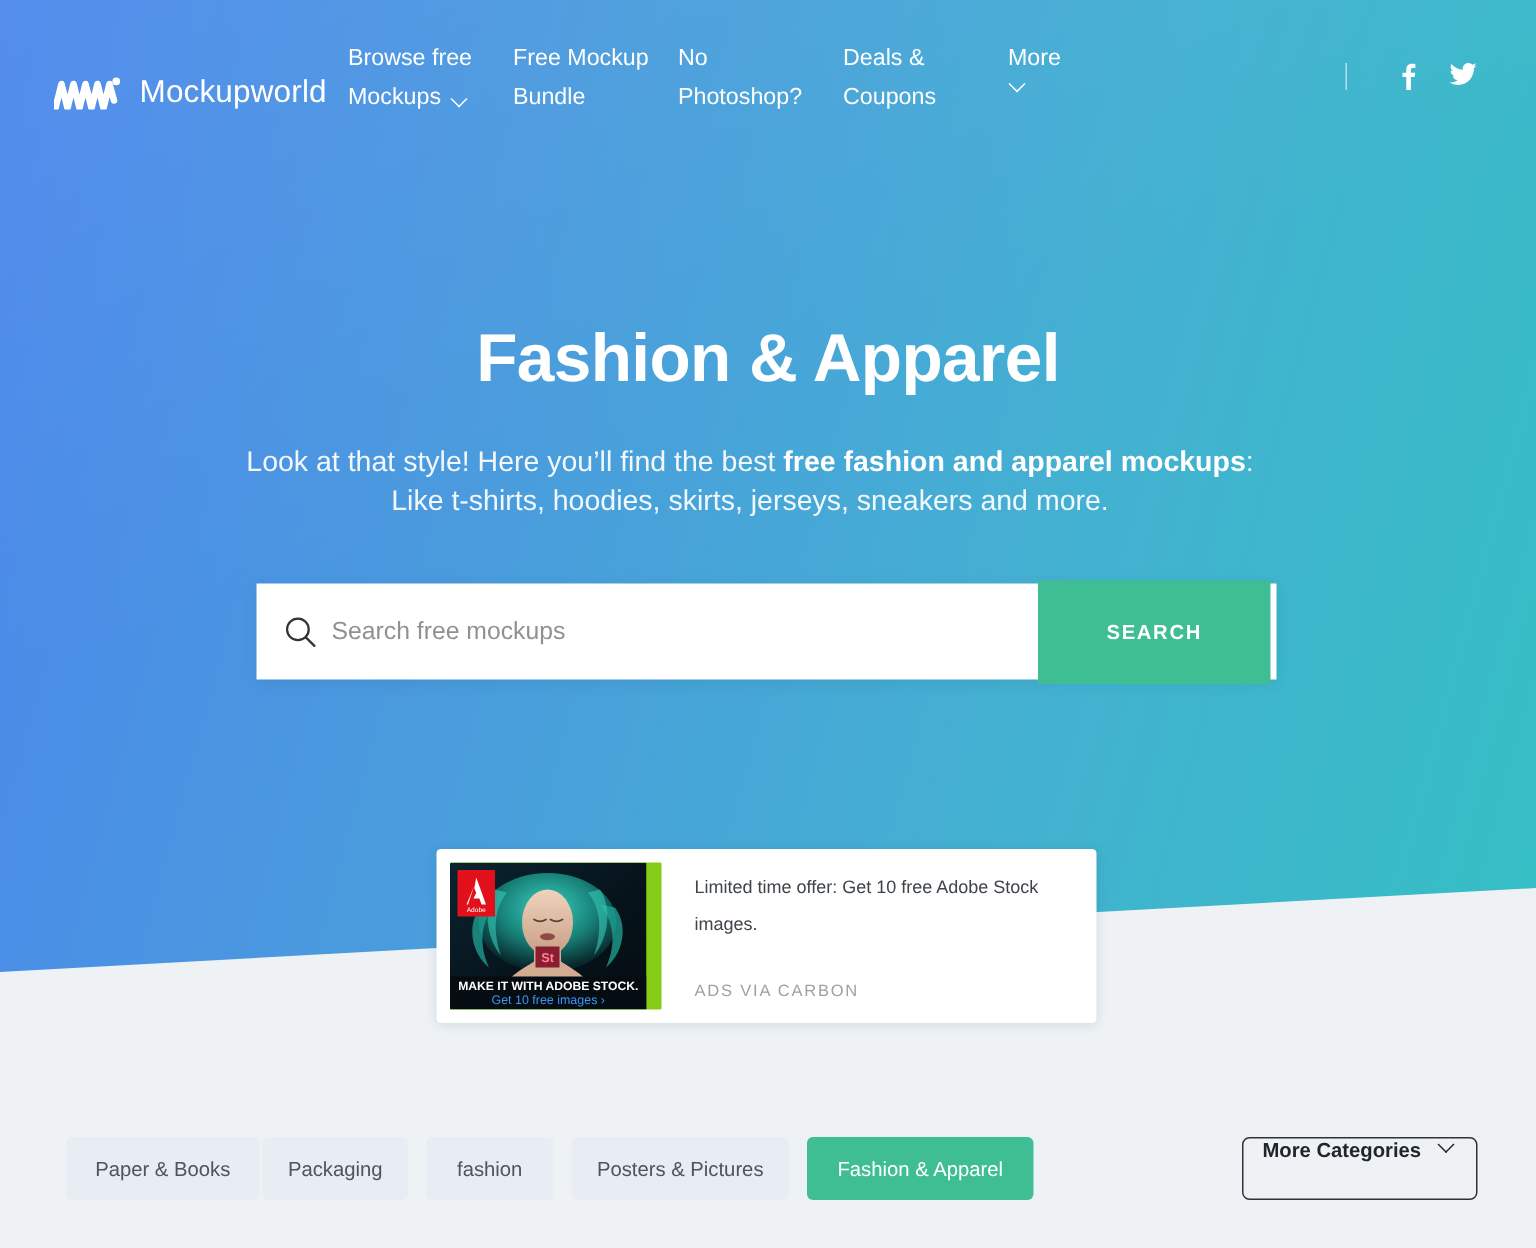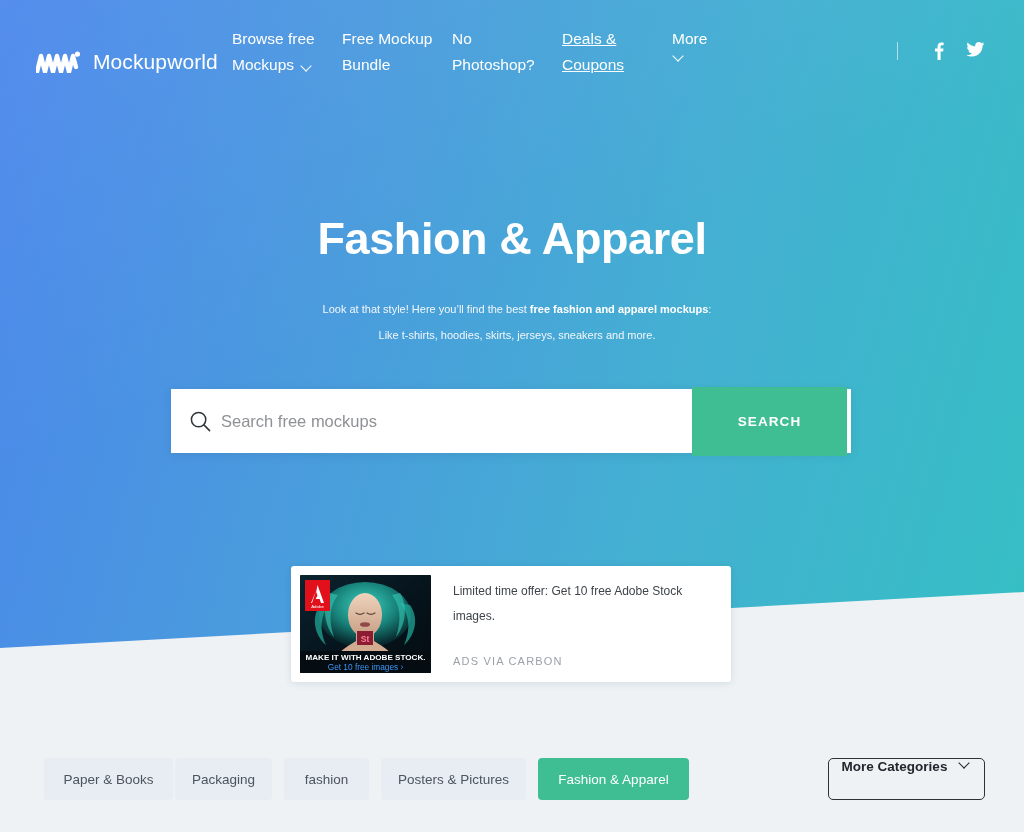--- a/index.html
+++ b/index.html
@@ -71,21 +71,21 @@
     color: #ffffff;
     font-size: 15.5px;
     line-height: 26px;
     cursor: pointer;
     display: block;
     max-width: 110px;
   }
   .nav-item.w1 { width: 175px; }
   .nav-item.w2 { width: 175px; }
   .nav-item.w3 { width: 113px; }
-  .nav-item.w4 { width: 110px; text-decoration: underline; }
+  .nav-item.w4 { width: 110px; }
   .nav-item.w5 { width: 120px; }
   .nav-label { display: block; }
   .nav-row { display: flex; align-items: center; gap: 8px; }
 
   .caret {
     display: inline-block;
     width: 11px; height: 7px;
     position: relative;
     flex: 0 0 auto;
   }
@@ -124,25 +124,25 @@
     text-align: center;
     color: #ffffff;
     font-size: 45px;
     font-weight: bold;
     letter-spacing: -0.4px;
     z-index: 4;
   }
 
   .hero-sub {
     position: absolute;
-    left: 167px; top: 296px;
+    left: 150px; top: 296px;
     width: 700px;
     text-align: center;
     color: #f2f7fb;
-    font-size: 11px;
+    font-size: 19px;
     line-height: 26px;
     z-index: 4;
   }
   .hero-sub b { font-weight: bold; color: #ffffff; }
 
   
   .search-wrap {
     position: absolute;
     left: 171px; top: 389px;
     width: 680px; height: 64px;
@@ -189,21 +189,21 @@
     left: 291px; top: 566px;
     width: 440px; height: 116px;
     background: #ffffff;
     border-radius: 3px;
     box-shadow: 0 1px 7px rgba(30,60,90,0.13);
     z-index: 6;
     display: flex;
     padding: 9px;
   }
   .ad-thumb {
-    width: 131px; height: 98px;
+    width: 141px; height: 98px;
     flex: 0 0 auto;
     position: relative;
     overflow: hidden;
     background: #84cc16;
     border-radius: 1px;
   }
   .ad-thumb svg { display: block; }
   .ad-body {
     flex: 1 1 auto;
     padding: 4px 8px 0 22px;

